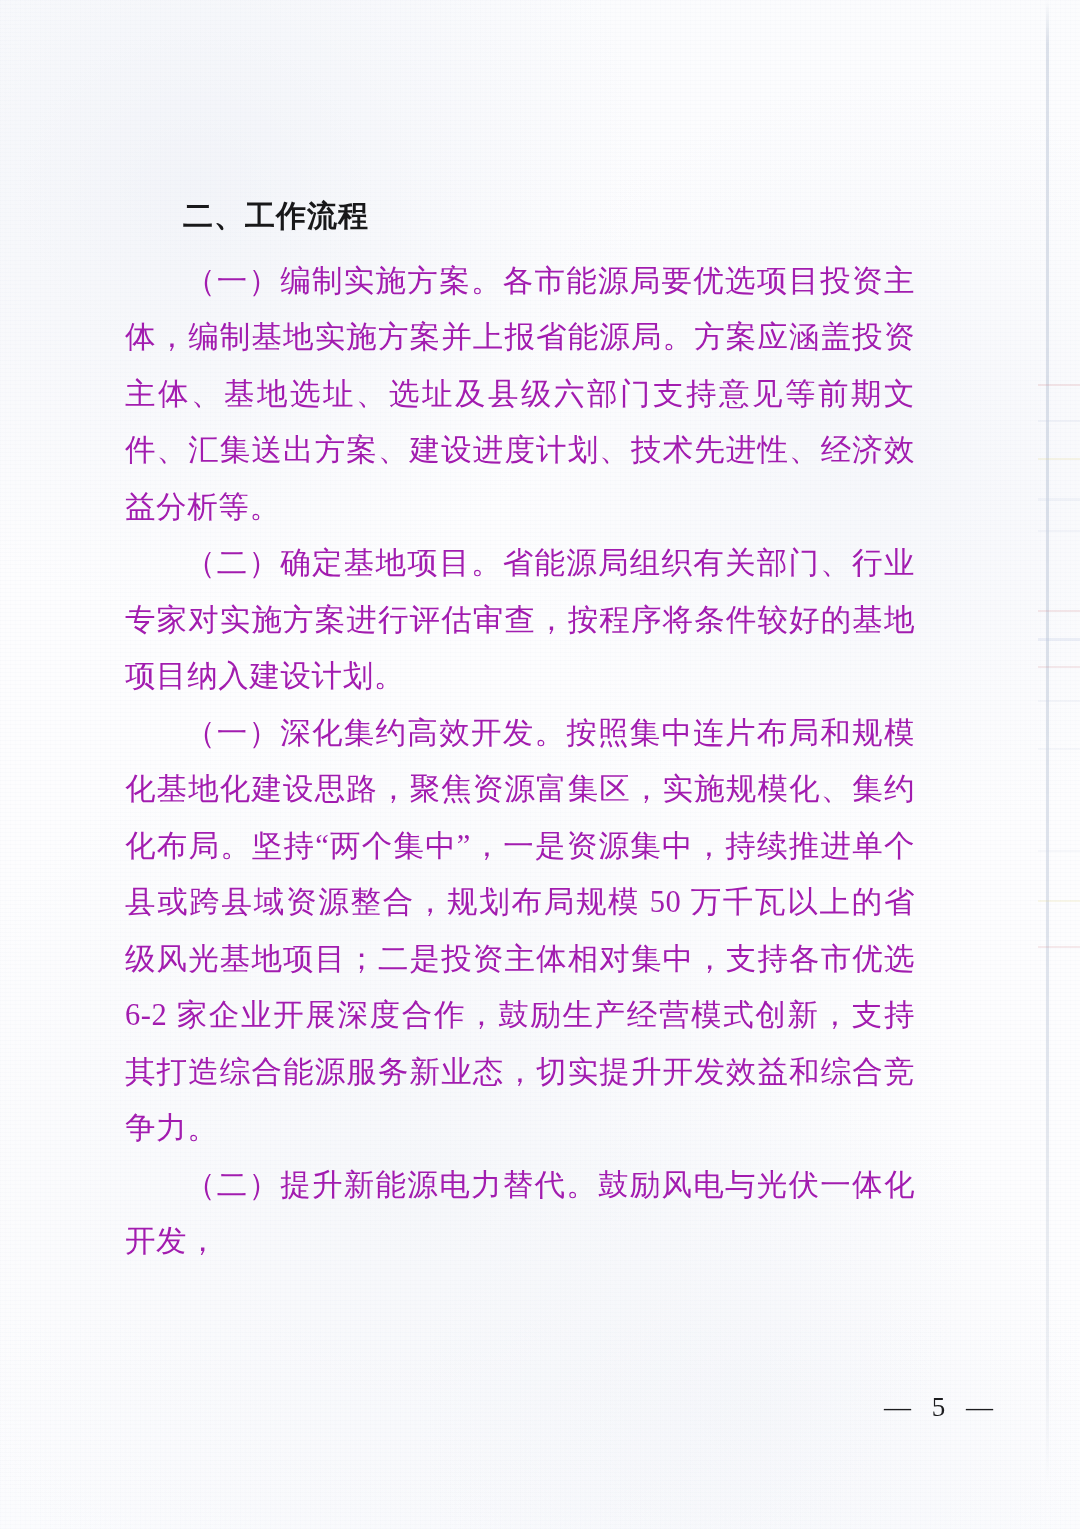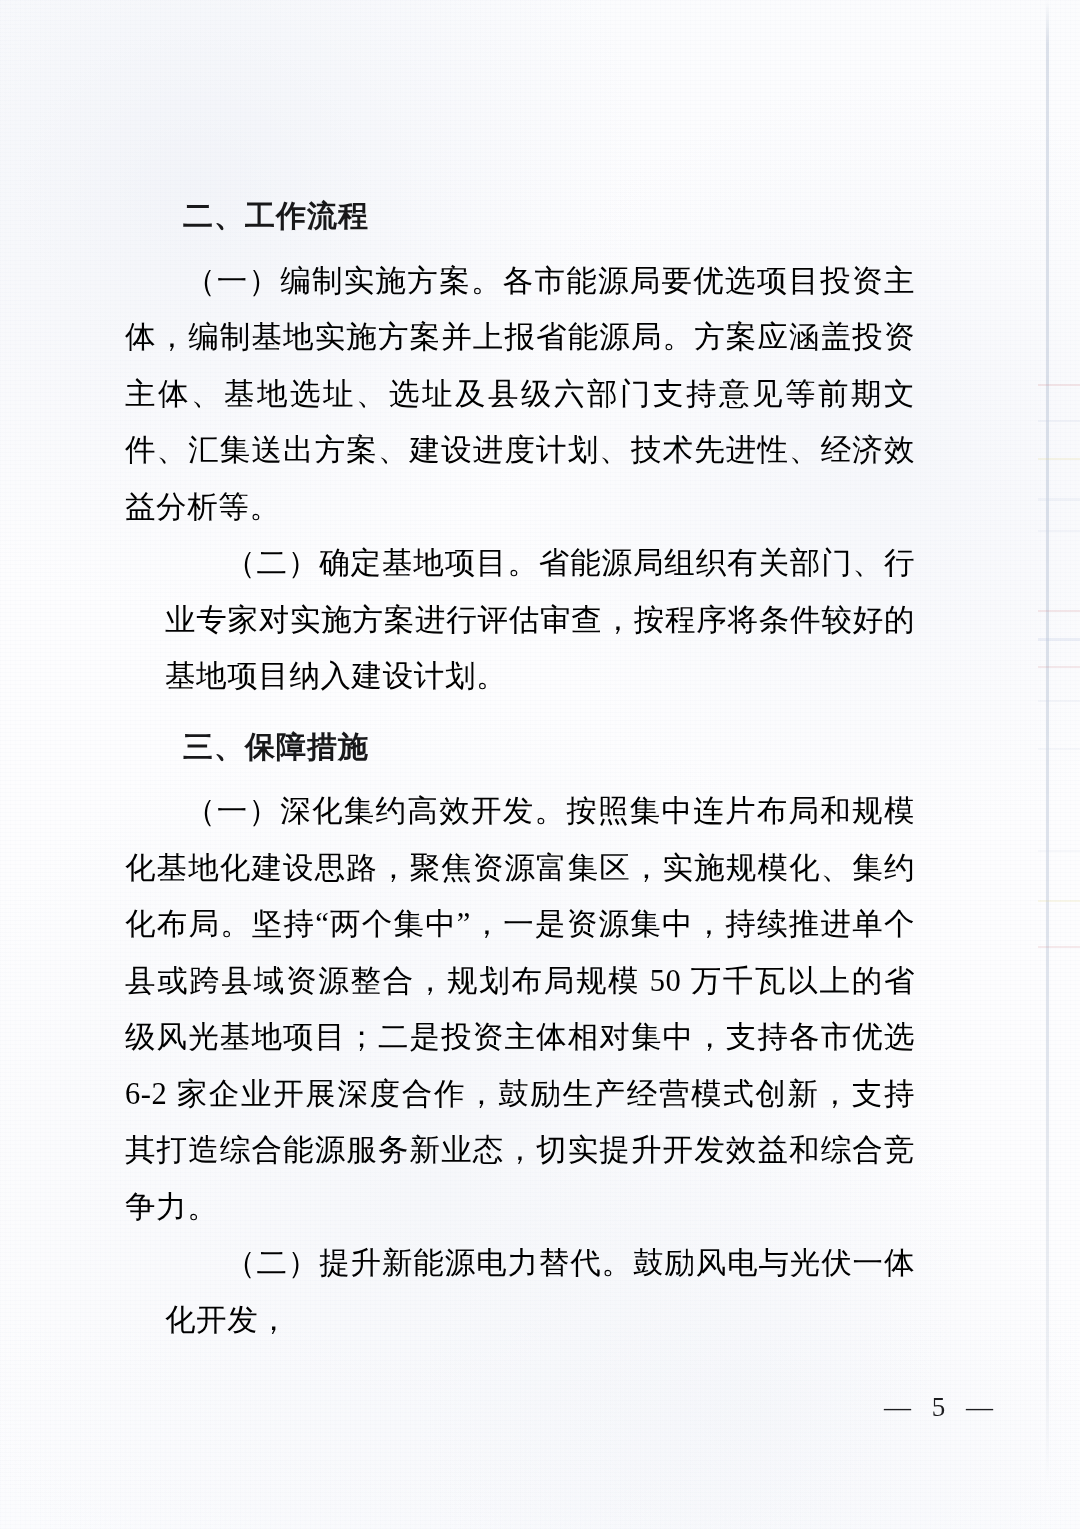--- a/index.html
+++ b/index.html
@@ -102,23 +102,23 @@
   .heading.second { margin-top: 22px; }
 
   p.body {
     margin: 0;
     font-size: 30.5px;
     line-height: 56.5px;
     text-align: justify;
     text-justify: inter-ideograph;
     text-indent: 60px;
     letter-spacing: 0.6px;
-    color: #000000;
+    color: #a21caf;
   }
-  p.body + p.body { margin-top: 0; margin-left: 40px; }
+  p.body + p.body { margin-top: 0; }
 
   .page-number {
     position: absolute;
     left: 0;
     top: 1392px;
     width: 1000px;
     text-align: right;
     font-size: 27px;
     letter-spacing: 7px;
     color: #1c1c1f;
@@ -137,21 +137,20 @@
 
   <div class="content">
 
     <h2 class="heading">二、工作流程</h2>
 
     <p class="body">（一）编制实施方案。各市能源局要优选项目投资主体，编制基地实施方案并上报省能源局。方案应涵盖投资主体、基地选址、选址及县级六部门支持意见等前期文件、汇集送出方案、建设进度计划、技术先进性、经济效益分析等。</p>
 
     <p class="body">（二）确定基地项目。省能源局组织有关部门、行业专家对实施方案进行评估审查，按程序将条件较好的基地项目纳入建设计划。</p>
 
 
-    <h2 class="heading second">三、保障措施</h2>
 
     <p class="body">（一）深化集约高效开发。按照集中连片布局和规模化基地化建设思路，聚焦资源富集区，实施规模化、集约化布局。坚持“两个集中”，一是资源集中，持续推进单个县或跨县域资源整合，规划布局规模 50 万千瓦以上的省级风光基地项目；二是投资主体相对集中，支持各市优选 6-2 家企业开展深度合作，鼓励生产经营模式创新，支持其打造综合能源服务新业态，切实提升开发效益和综合竞争力。</p>
 
     <p class="body">（二）提升新能源电力替代。鼓励风电与光伏一体化开发，</p>
 
   </div>
 
   <div class="page-number">— 5 —</div>
 
 </div>

